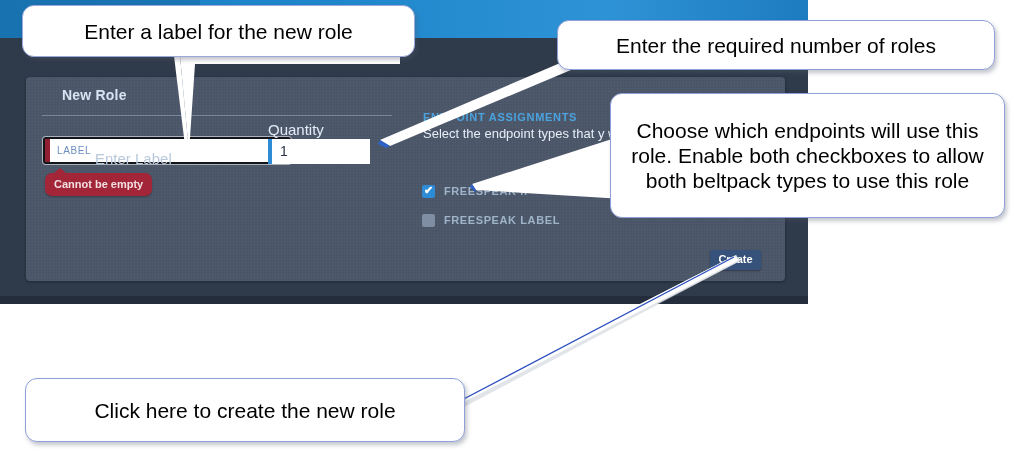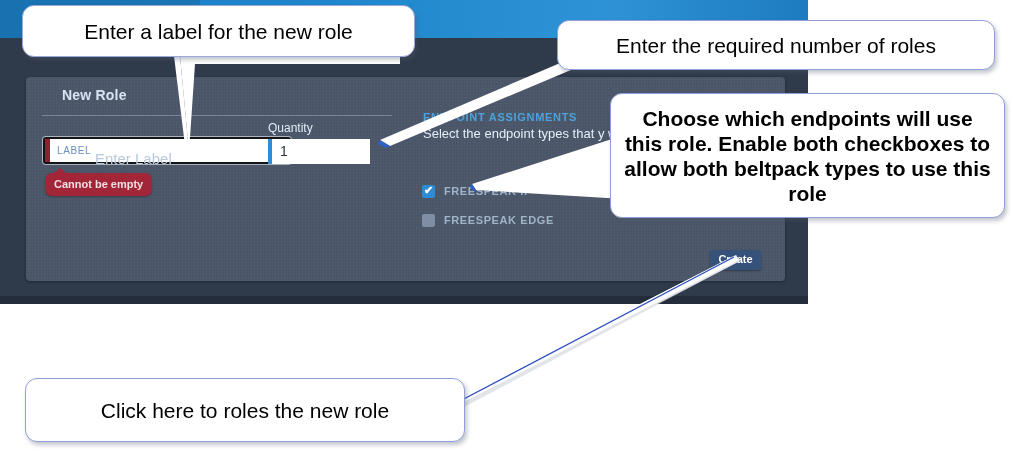--- a/index.html
+++ b/index.html
@@ -89,21 +89,21 @@
   }
   .error-bubble:before{
     content:"";position:absolute;left:9px;top:-5px;
     border-left:6px solid transparent;border-right:6px solid transparent;
     border-bottom:5px solid #a32638;
   }
 
   
   .qty-label{
     position:absolute;left:242px;top:44px;
-    font-size:12px;color:#e3ecf6;
+    font-size:15px;color:#e3ecf6;
   }
   .qty-field{
     position:absolute;left:242px;top:62px;width:102px;height:25px;
     background:#ffffff;border:none;box-sizing:border-box;
   }
   .qty-accent{
     position:absolute;left:0;top:0;width:4px;height:25px;background:#2e8bd6;
   }
   .qty-value{
     position:absolute;left:12px;top:4px;
@@ -162,21 +162,21 @@
     color:#000000;
     z-index:40;
   }
   .callout .ctext{
     font-size:21px;line-height:25px;color:#000;
     padding:0 10px;
   }
 
   #callout-label{ left:22px;  top:5px;   width:393px; height:52px; border-color:#9aa9d9;}
   #callout-qty  { left:557px; top:20px;  width:438px; height:50px;}
-  #callout-ep   { left:610px; top:93px;  width:395px; height:125px;font-weight:bold;}
+  #callout-ep   { left:610px; top:93px;  width:395px; height:125px;}
   #callout-create{left:25px;  top:378px; width:440px; height:64px;}
 
   
   .wedge{position:absolute;z-index:35;}
 
   
   #wedge-label{
     left:150px;top:50px;width:250px;height:105px;
   }
   
@@ -232,21 +232,21 @@
 
       <div class="cb-row r1">
         <div class="cb-box on">
           <div class="cb-check">✔</div>
         </div>
         <div class="cb-text">FREESPEAK II</div>
       </div>
 
       <div class="cb-row r2">
         <div class="cb-box off"></div>
-        <div class="cb-text">FREESPEAK EDGE</div>
+        <div class="cb-text">FREESPEAK LABEL</div>
       </div>
 
       <div class="create-btn">
         <span>Create</span>
       </div>
 
     </div>
 
     <div class="scrollbar-hint"></div>
   </div>
@@ -279,16 +279,16 @@
 
   <div class="callout" id="callout-qty">
     <div class="ctext">Enter the required number of roles</div>
   </div>
 
   <div class="callout" id="callout-ep">
     <div class="ctext">Choose which endpoints will use this role. Enable both checkboxes to allow both beltpack types to use this role</div>
   </div>
 
   <div class="callout" id="callout-create">
-    <div class="ctext">Click here to roles the new role</div>
+    <div class="ctext">Click here to create the new role</div>
   </div>
 
 </div>
 
 </body></html>

